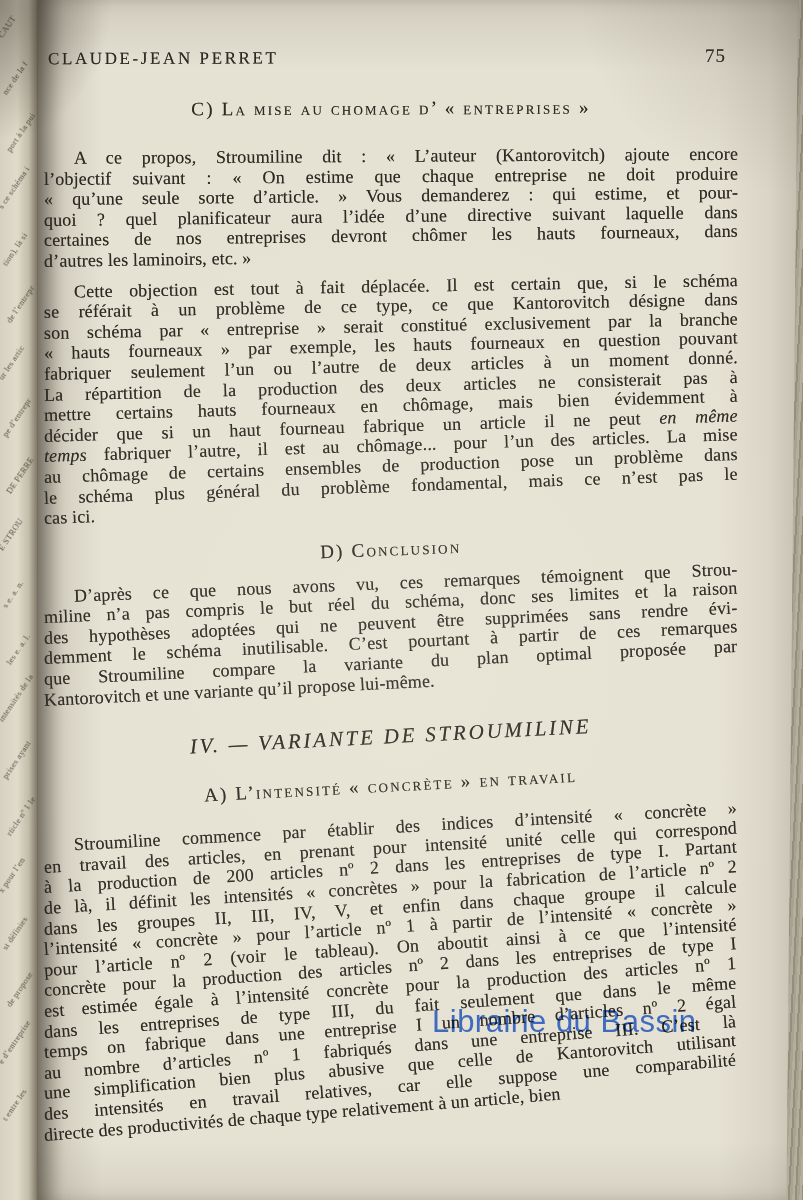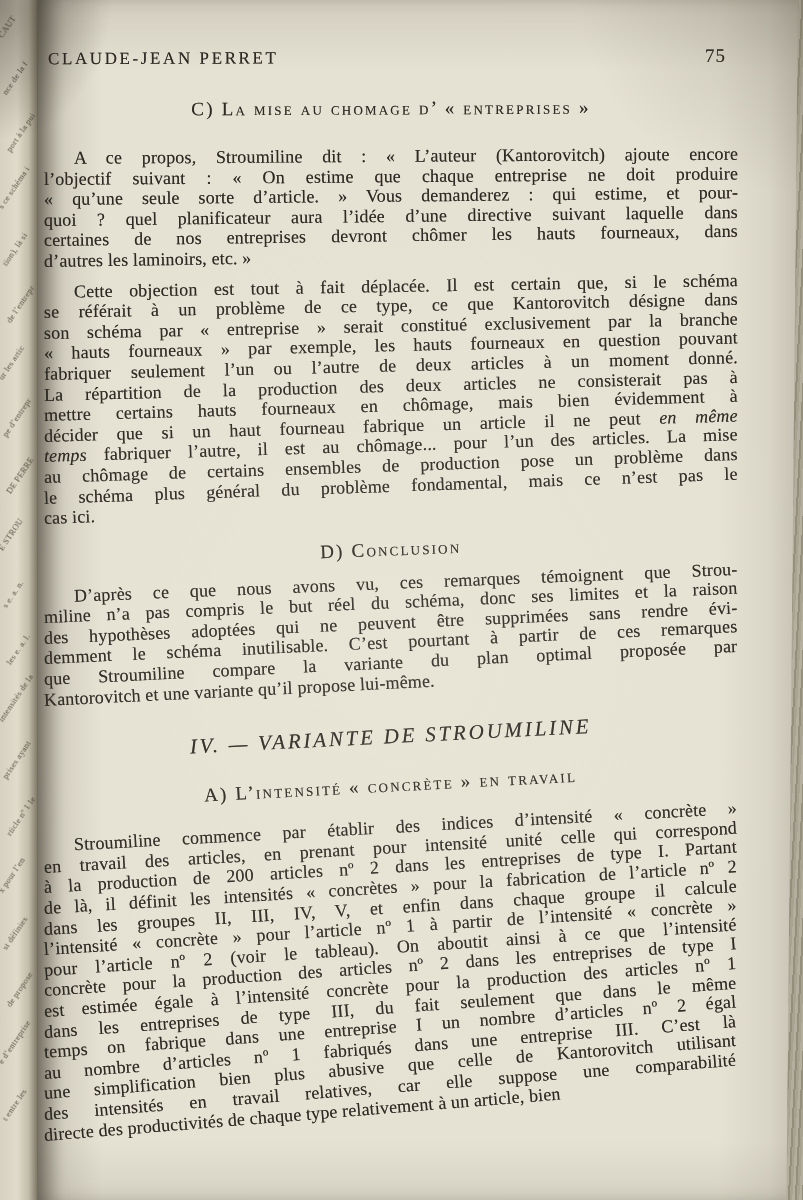--- a/index.html
+++ b/index.html
@@ -175,13 +175,14 @@
             <div class="line" style="transform: rotate(-4.49643deg);">des intensités en travail relatives, car elle suppose une comparabilité</div>
             <div class="line final" style="transform: rotate(-4.6deg);">directe des productivités de chaque type relativement à un article, bien</div>
           </div>
         </div>
     </div>
   </div>
 
   <div class="fore-edge"></div>
   <div class="vignette"></div>
 
+  <div class="watermark" id="watermark" style="color: rgb(42, 101, 228);">Librairie du Bassin</div>
 </div>
 
 </body></html>

